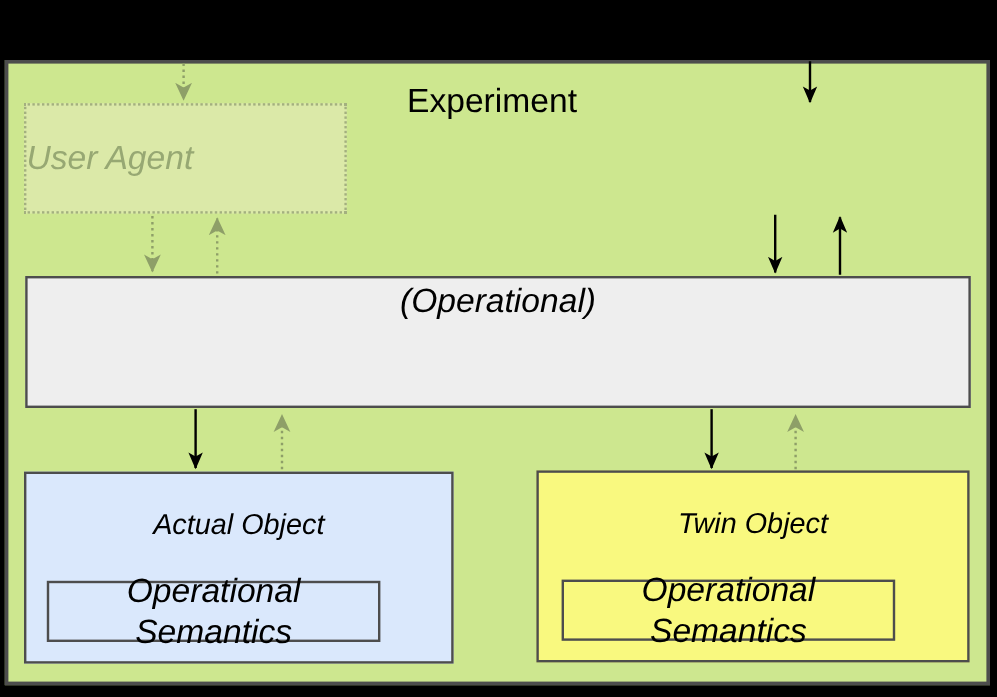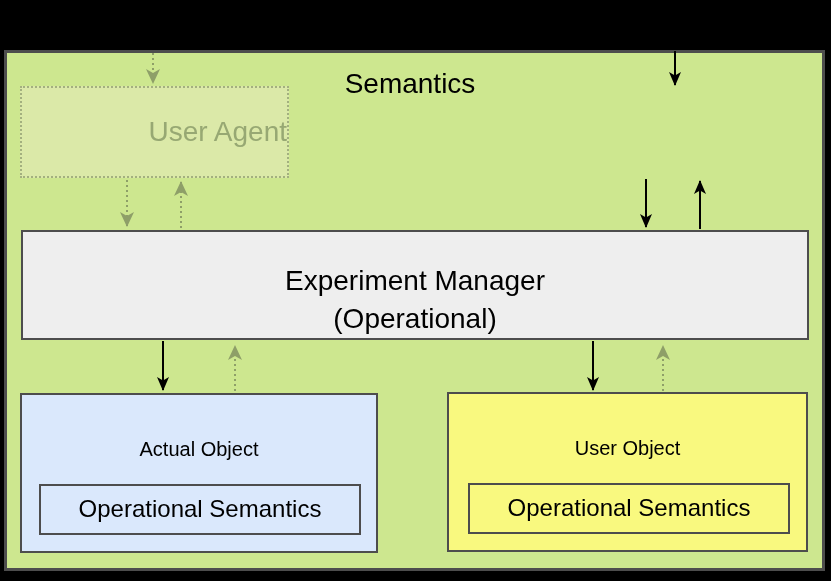--- a/index.html
+++ b/index.html
@@ -18,26 +18,27 @@
     width: 821px; height: 521px;
     box-sizing: border-box;
     background: var(--panel-fill, #cde78f);
     border: 3px solid var(--panel-border, #4d4d4d);
   }
   .box {
     position: absolute;
     box-sizing: border-box;
     display: flex;
     align-items: center;
-    justify-content: flex-end;
+    justify-content: flex-start;
     text-align: center;
     border: 2px solid var(--box-border, #4d4d4d);
     font-size: 28px;
     line-height: 1.2;
     z-index: 1;
+    font-style: italic;
   }
   .title {
     position: absolute;
     left: 270px; top: 68px; width: 280px;
     text-align: center;
     font-size: 28px;
     z-index: 1;
   }
   .user-agent {
     left: 20px; top: 86px; width: 269px; height: 92px;
@@ -68,32 +69,32 @@
     background: var(--actual-fill, #dae8fc);
     display: block;
   }
   .twin-object {
     left: 447px; top: 392px; width: 361px; height: 160px;
     background: var(--twin-fill, #f9f97f);
     display: block;
   }
   .obj-label {
     position: absolute;
-    left: 0; right: 0; top: 11px; height: 86px;
+    left: 0; right: 0; top: 0; height: 86px;
     display: flex; align-items: center; justify-content: center;
-    font-size: 20px;
+    font-size: 24px;
   }
   .inner-box {
     position: absolute;
     box-sizing: border-box;
-    top: 89px; width: 322px; height: 51px;
+    top: 89px; width: 278px; height: 51px;
     border: 2px solid var(--box-border, #4d4d4d);
     background: inherit;
     display: flex; align-items: center; justify-content: center;
-    font-size: 24px;
+    font-size: 28px;
   }
   .actual-object .inner-box { left: 17px; }
   .twin-object .inner-box { left: 19px; }
   #arrows {
     position: absolute;
     left: 0; top: 0;
     z-index: 3;
     pointer-events: none;
   }
   .arrow-solid { stroke: var(--arrow-solid, #000); stroke-width: 2; }
@@ -101,42 +102,41 @@
   .mh-solid { fill: var(--arrow-solid, #000); }
   .mh-faded { fill: var(--arrow-faded, #8e9f68); }
 </style>
 </head>
 <body>
 
 <div id="canvas">
 
   <div class="panel"></div>
 
-  <div class="title">Semantics</div>
+  <div class="title">Experiment</div>
 
   <div class="box user-agent">
     <span>User Agent</span>
   </div>
 
 
   <div class="box manager">
-    <span>Experiment Manager</span>
     <span>(Operational)</span>
   </div>
 
 
   <div class="box actual-object">
     <div class="obj-label">Actual Object</div>
     <div class="inner-box">
       <span>Operational Semantics</span>
     </div>
   </div>
 
   <div class="box twin-object">
-    <div class="obj-label">User Object</div>
+    <div class="obj-label">Twin Object</div>
     <div class="inner-box">
       <span>Operational Semantics</span>
     </div>
   </div>
 
   <svg id="arrows" width="831" height="581">
     <defs>
       <marker id="headSolid" markerUnits="userSpaceOnUse" markerWidth="15" markerHeight="15" refX="13" refY="7" orient="auto">
         <path class="mh-solid" d="M0,1 L14,7 L0,13 L3.5,7 Z"></path>
       </marker>

